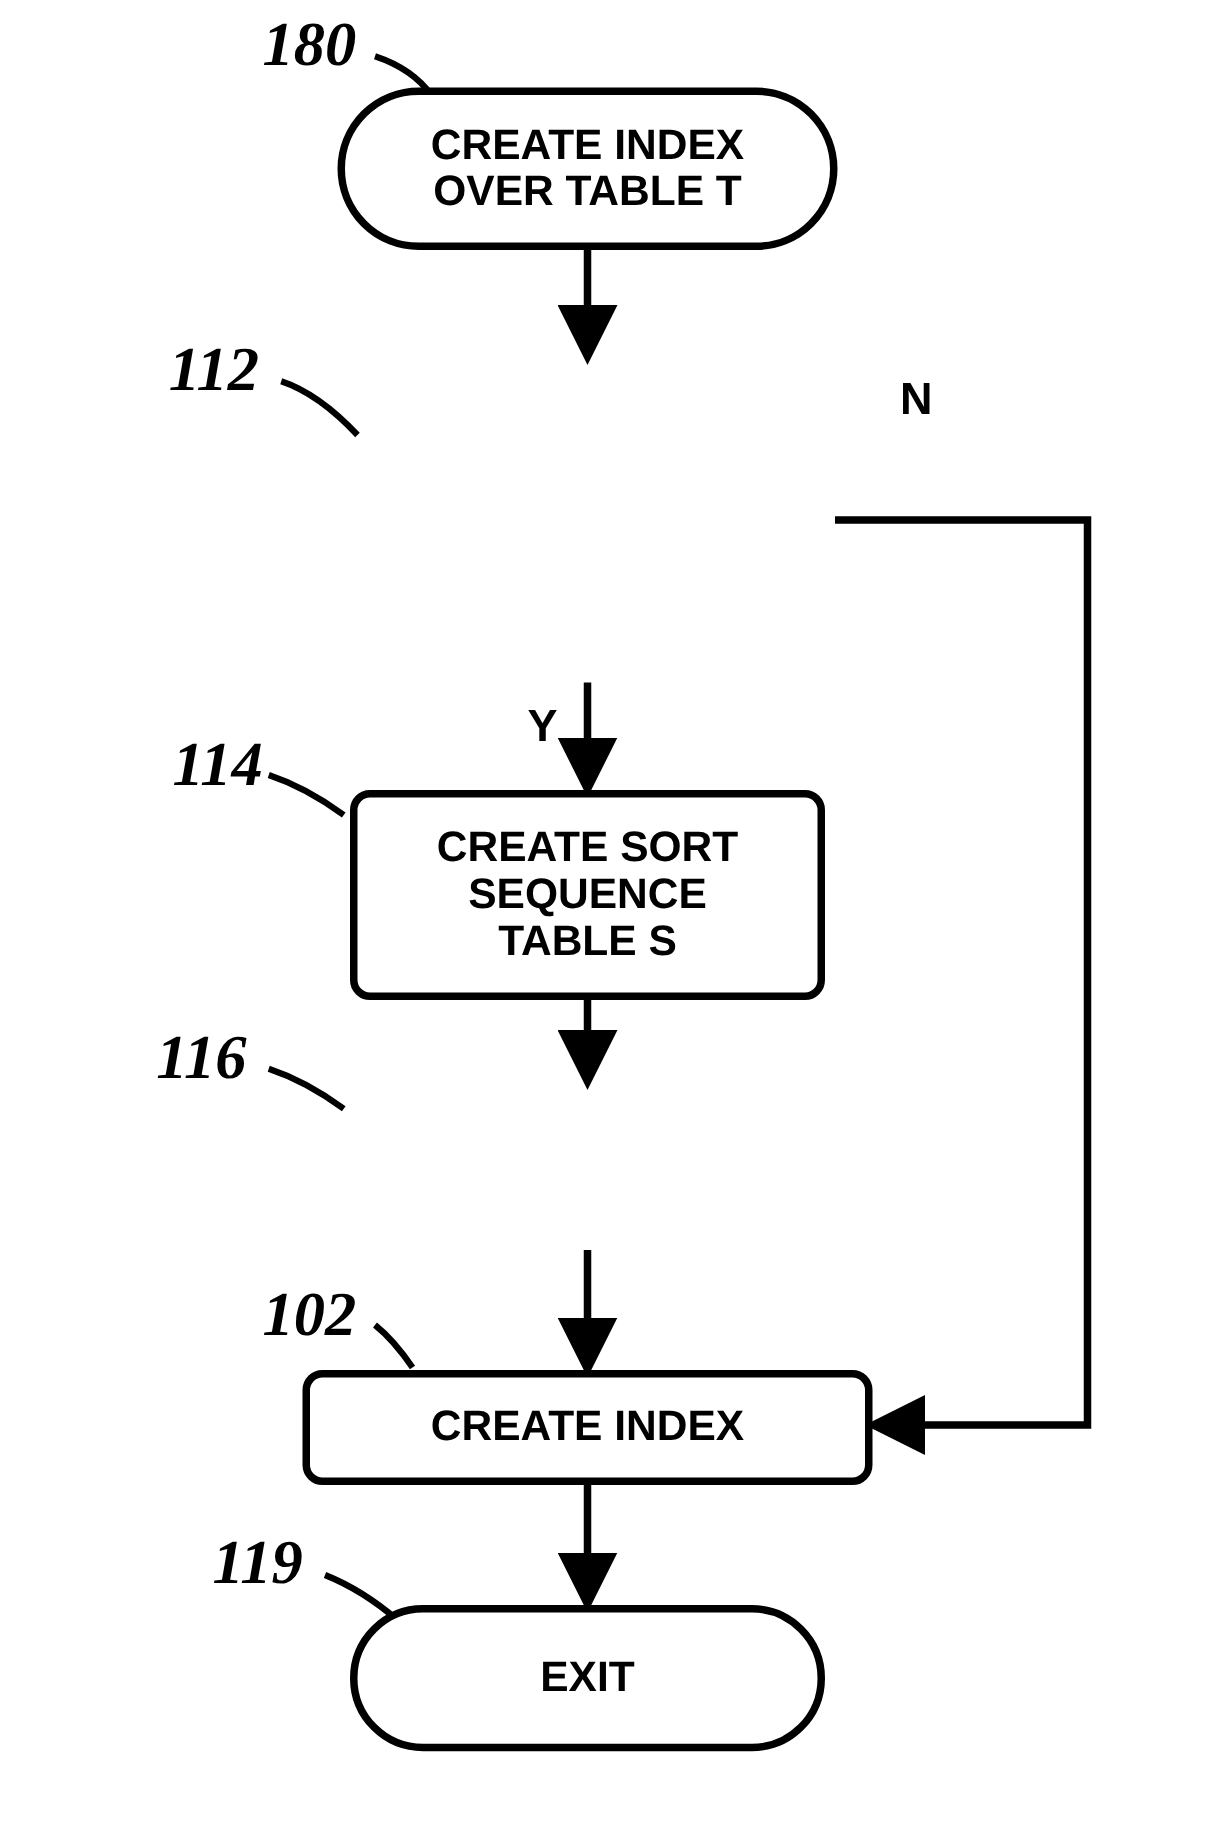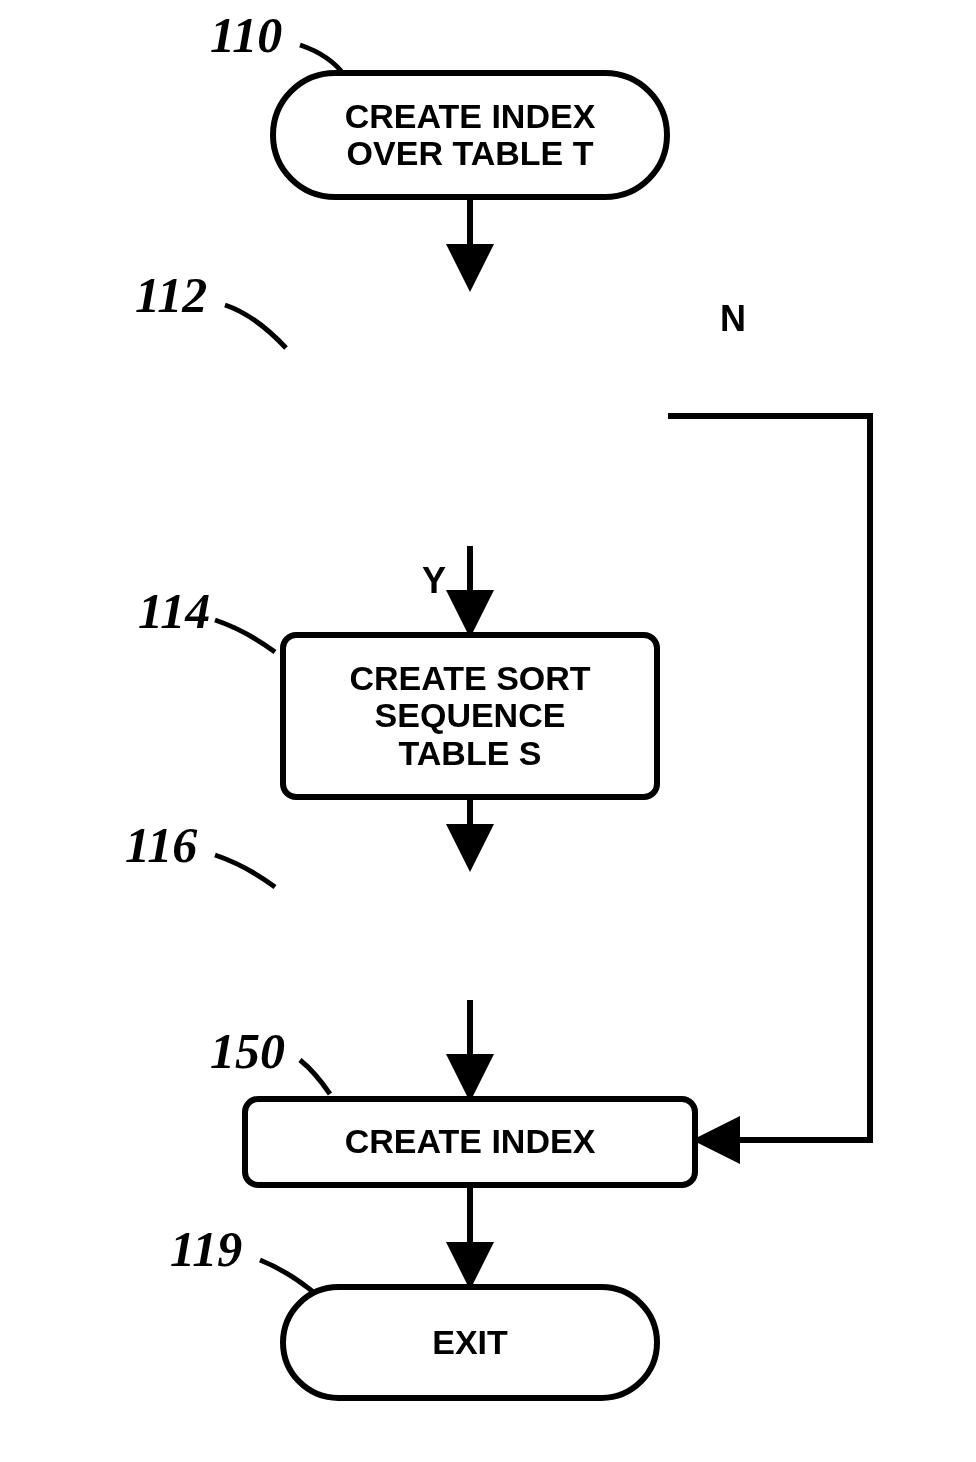--- a/index.html
+++ b/index.html
@@ -107,32 +107,32 @@
     <path d="M300,45 Q330,55 345,76" fill="none" stroke="#000" stroke-width="5"></path>
     <path d="M225,305 Q255,315 286,348" fill="none" stroke="#000" stroke-width="5"></path>
     <path d="M215,620 Q245,630 275,652" fill="none" stroke="#000" stroke-width="5"></path>
     <path d="M215,855 Q245,865 275,887" fill="none" stroke="#000" stroke-width="5"></path>
     <path d="M300,1060 Q315,1072 330,1094" fill="none" stroke="#000" stroke-width="5"></path>
     <path d="M260,1260 Q290,1272 318,1296" fill="none" stroke="#000" stroke-width="5"></path>
   </svg>
 
   <div class="node terminator" style="left:270px; top:70px; width:400px; height:130px; white-space:pre-line;">CREATE INDEX
 OVER TABLE T</div>
-  <div class="callout" style="left:210px; top:6px;">110</div>
+  <div class="callout" style="left:210px; top:6px;">180</div>
 
   <div class="callout" style="left:135px; top:266px;">112</div>
   <div class="edge-label" style="left:422px; top:560px;">Y</div>
   <div class="edge-label" style="left:720px; top:298px;">N</div>
 
   <div class="node process" style="left:280px; top:632px; width:380px; height:168px; white-space:pre-line;">CREATE SORT
 SEQUENCE
 TABLE S</div>
   <div class="callout" style="left:125px; top:582px;margin-left:13px;">114</div>
 
   <div class="callout" style="left:125px; top:816px;">116</div>
 
   <div class="node process" style="left:242px; top:1096px; width:456px; height:92px;">CREATE INDEX</div>
-  <div class="callout" style="left:210px; top:1022px;">150</div>
+  <div class="callout" style="left:210px; top:1022px;">102</div>
 
   <div class="node terminator" style="left:280px; top:1284px; width:380px; height:117px;">EXIT</div>
   <div class="callout" style="left:170px; top:1220px;">119</div>
 
 </div>
 
 </body></html>

